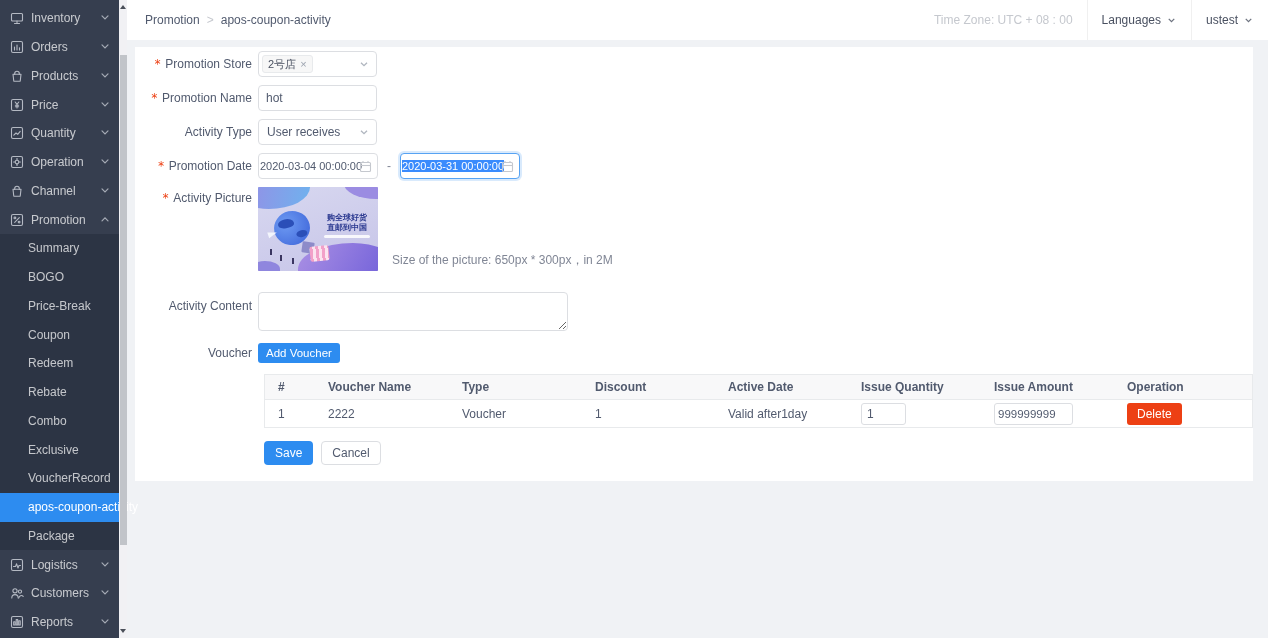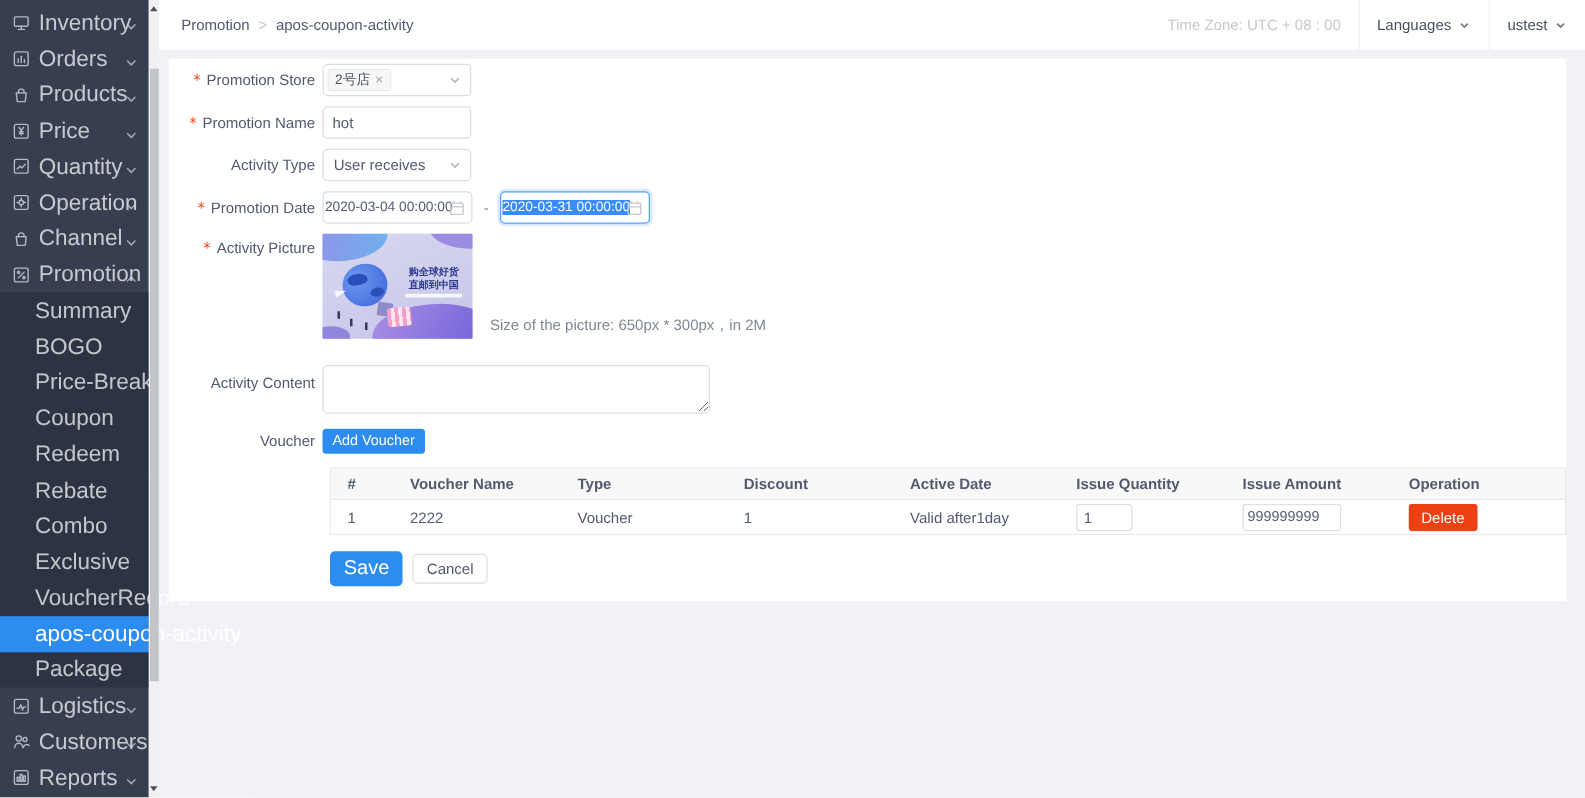--- a/index.html
+++ b/index.html
@@ -1,21 +1,21 @@
 <!DOCTYPE html>
 <html><head>
 <meta charset="utf-8">
 <style>
   * { box-sizing: border-box; margin: 0; padding: 0; }
   html,body { width:1268px; height:638px; overflow:hidden; }
   body { font-family:"Liberation Sans", sans-serif; font-size:12px; color:#515a6e; background:#f0f2f5; position:relative; }
 
   
   .sidebar { position:absolute; left:0; top:0; width:119px; height:638px; background:#363e4f; padding-top:4px; z-index:2; }
-  .menu-item { height:28.75px; display:flex; align-items:center; cursor:pointer; color:rgba(255,255,255,.72); font-size:18px; position:relative; }
+  .menu-item { height:28.75px; display:flex; align-items:center; cursor:pointer; color:rgba(255,255,255,.72); font-size:12px; position:relative; }
   .menu-item.top { padding-left:10px; }
   .menu-item.sub { padding-left:28px; background:#2c3444; }
   .menu-item.active { background:#2d8cf0; color:#fff; }
   .mi-icon { width:14px; height:14px; margin-right:7px; display:inline-flex; opacity:.8; }
   .mi-icon svg { width:14px; height:14px; }
   .mi-chev { position:absolute; right:8px; top:50%; margin-top:-6px; width:12px; height:12px; opacity:.7; }
   .mi-chev svg { width:12px; height:12px; }
   .mi-label { white-space:nowrap; }
 
   
@@ -79,21 +79,21 @@
   .b-subtext { position:absolute; left:66px; top:48px; width:46px; height:3px; background:rgba(255,255,255,.85); border-radius:2px; }
   .b-p { position:absolute; width:2px; height:6px; background:#3a3560; }
   .b-p1 { left:12px; bottom:16px; } .b-p2 { left:22px; bottom:10px; } .b-p3 { left:34px; bottom:7px; }
 
   .pic-hint { color:#808695; margin-left:14px; align-self:flex-end; padding-bottom:2px; }
 
   .ivu-textarea { width:310px; height:39px; border:1px solid #dcdee2; border-radius:4px; padding:4px 7px; font-family:inherit; font-size:12px; color:#515a6e; resize:vertical; outline:none; }
 
   .btn { border:none; border-radius:3px; font-family:inherit; font-size:11.5px; cursor:pointer; }
   .btn-blue { background:#2d8cf0; color:#fff; padding:4px 8px; }
-  .btn-save { background:#2d8cf0; color:#fff; border-radius:4px; padding:5px 11px; font-size:16px; }
+  .btn-save { background:#2d8cf0; color:#fff; border-radius:4px; padding:5px 11px; font-size:12px; }
   .btn-cancel { background:#fff; color:#515a6e; border:1px solid #dcdee2; border-radius:4px; padding:4px 10px; font-size:12px; margin-left:8px; cursor:pointer; font-family:inherit; }
   .btn-delete { background:#ed4014; color:#fff; border-radius:3px; padding:4px 10px; font-size:12px; }
 
   
   .vtable { border:1px solid #e8eaec; margin:10px 0 0 129px; width:989px; }
   .vrow { display:grid; grid-template-columns:50px 134px 133px 133px 133px 133px 133px 1fr; align-items:center; }
   .vrow.head { background:#f8f8f9; height:25px; border-bottom:1px solid #e8eaec; font-weight:bold; color:#515a6e; }
   .vrow.body { height:27px; border-bottom:1px solid #e8eaec; background:#fff; }
   .vrow.body:last-child { border-bottom:none; }
   .vcell { padding-left:13px; overflow:hidden; white-space:nowrap; }

